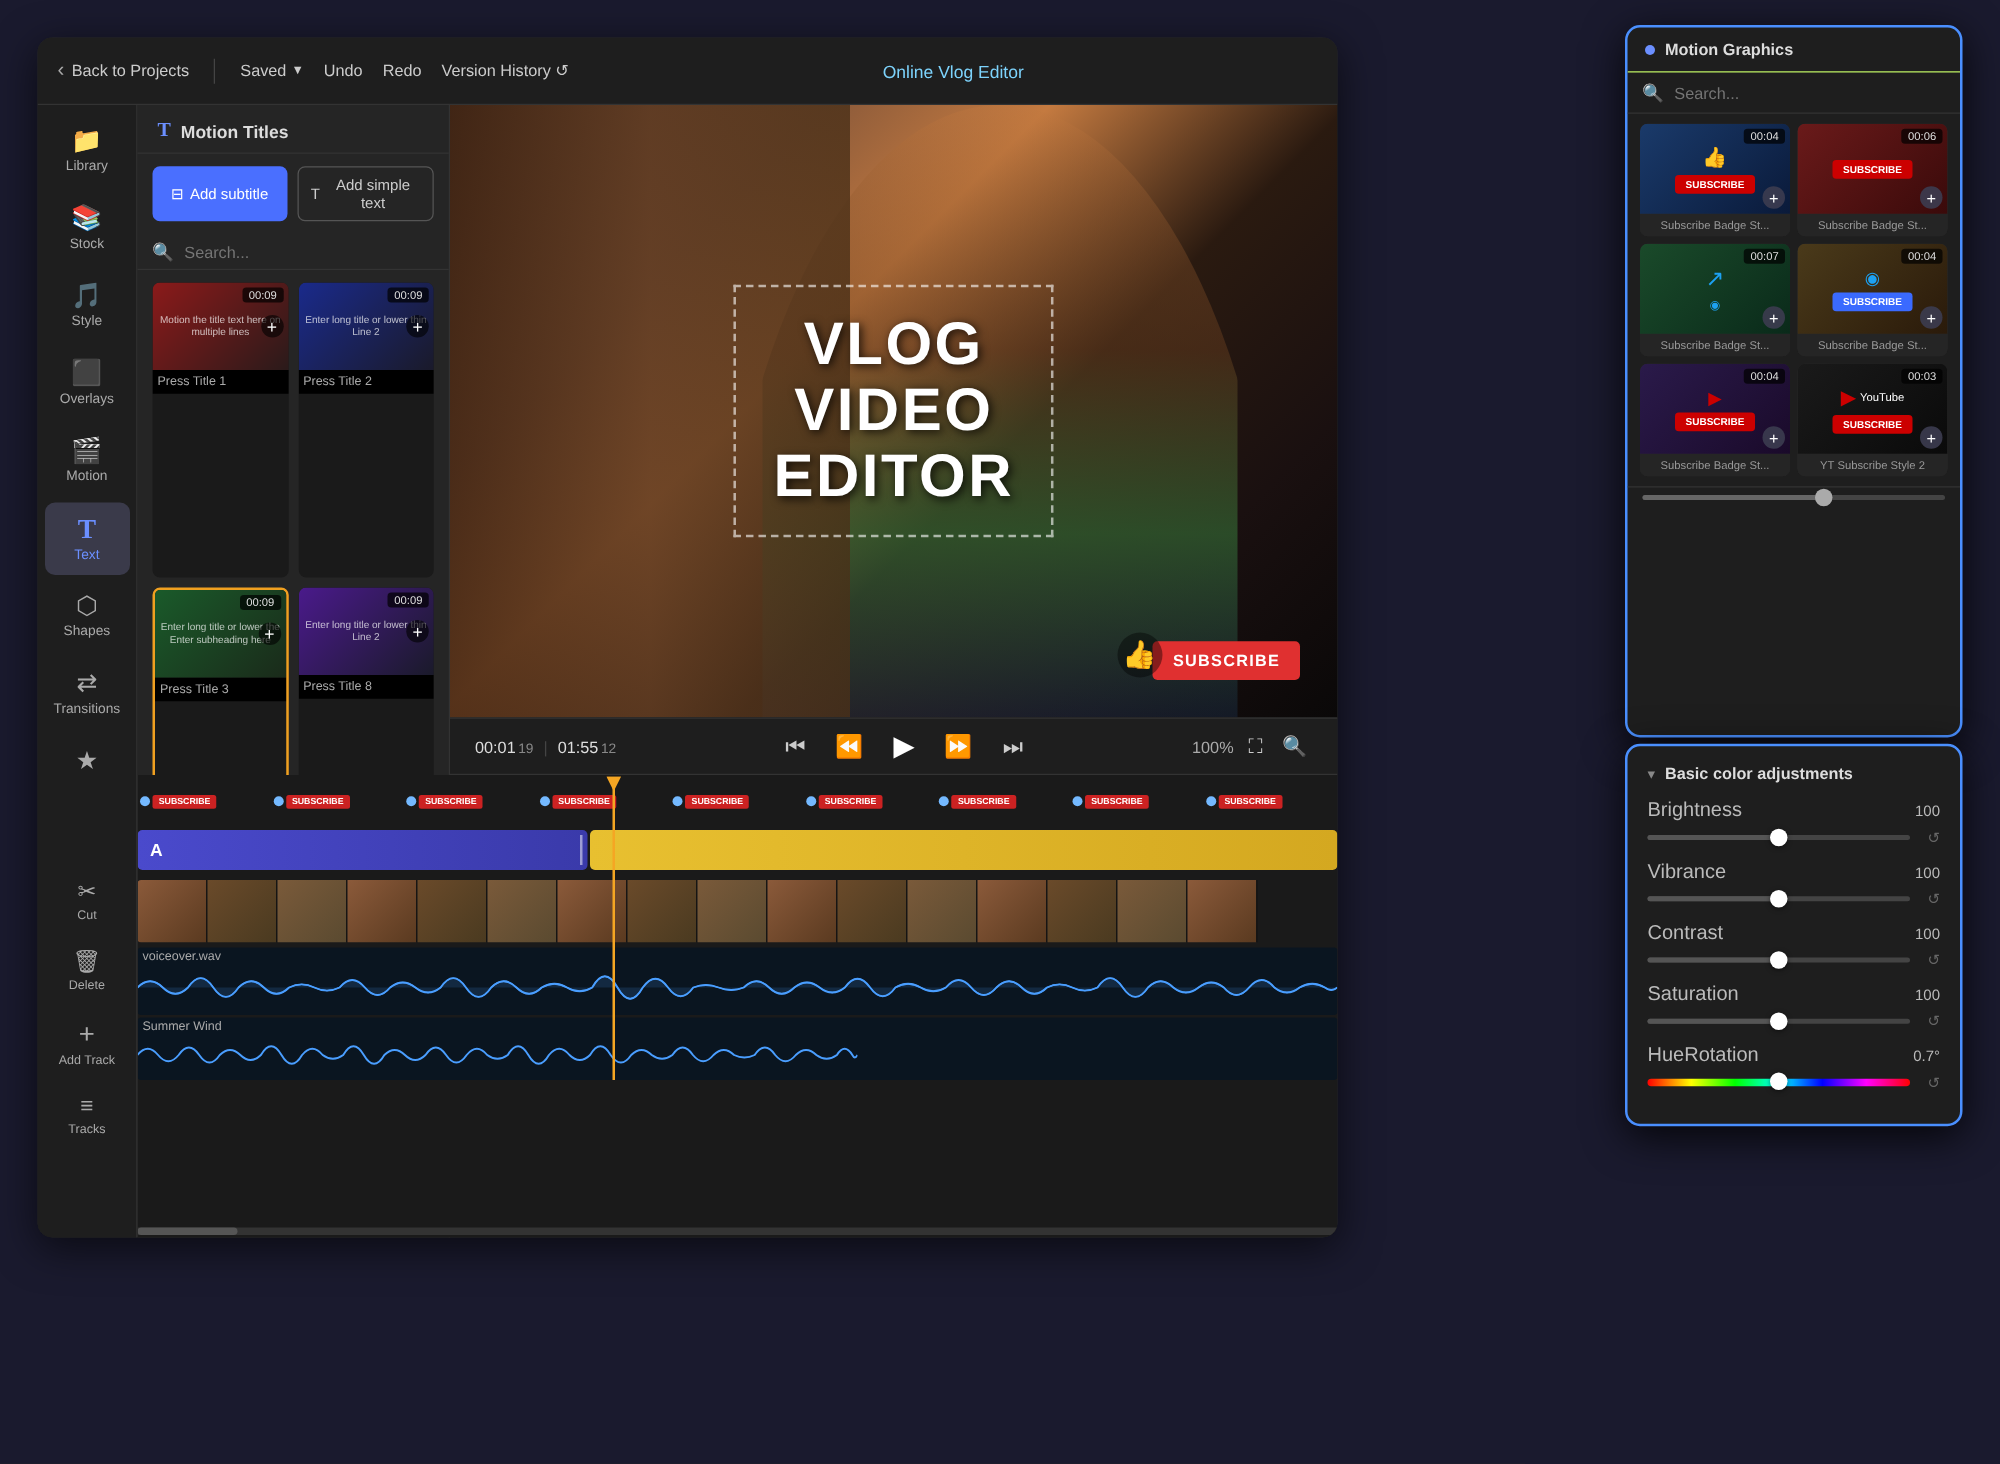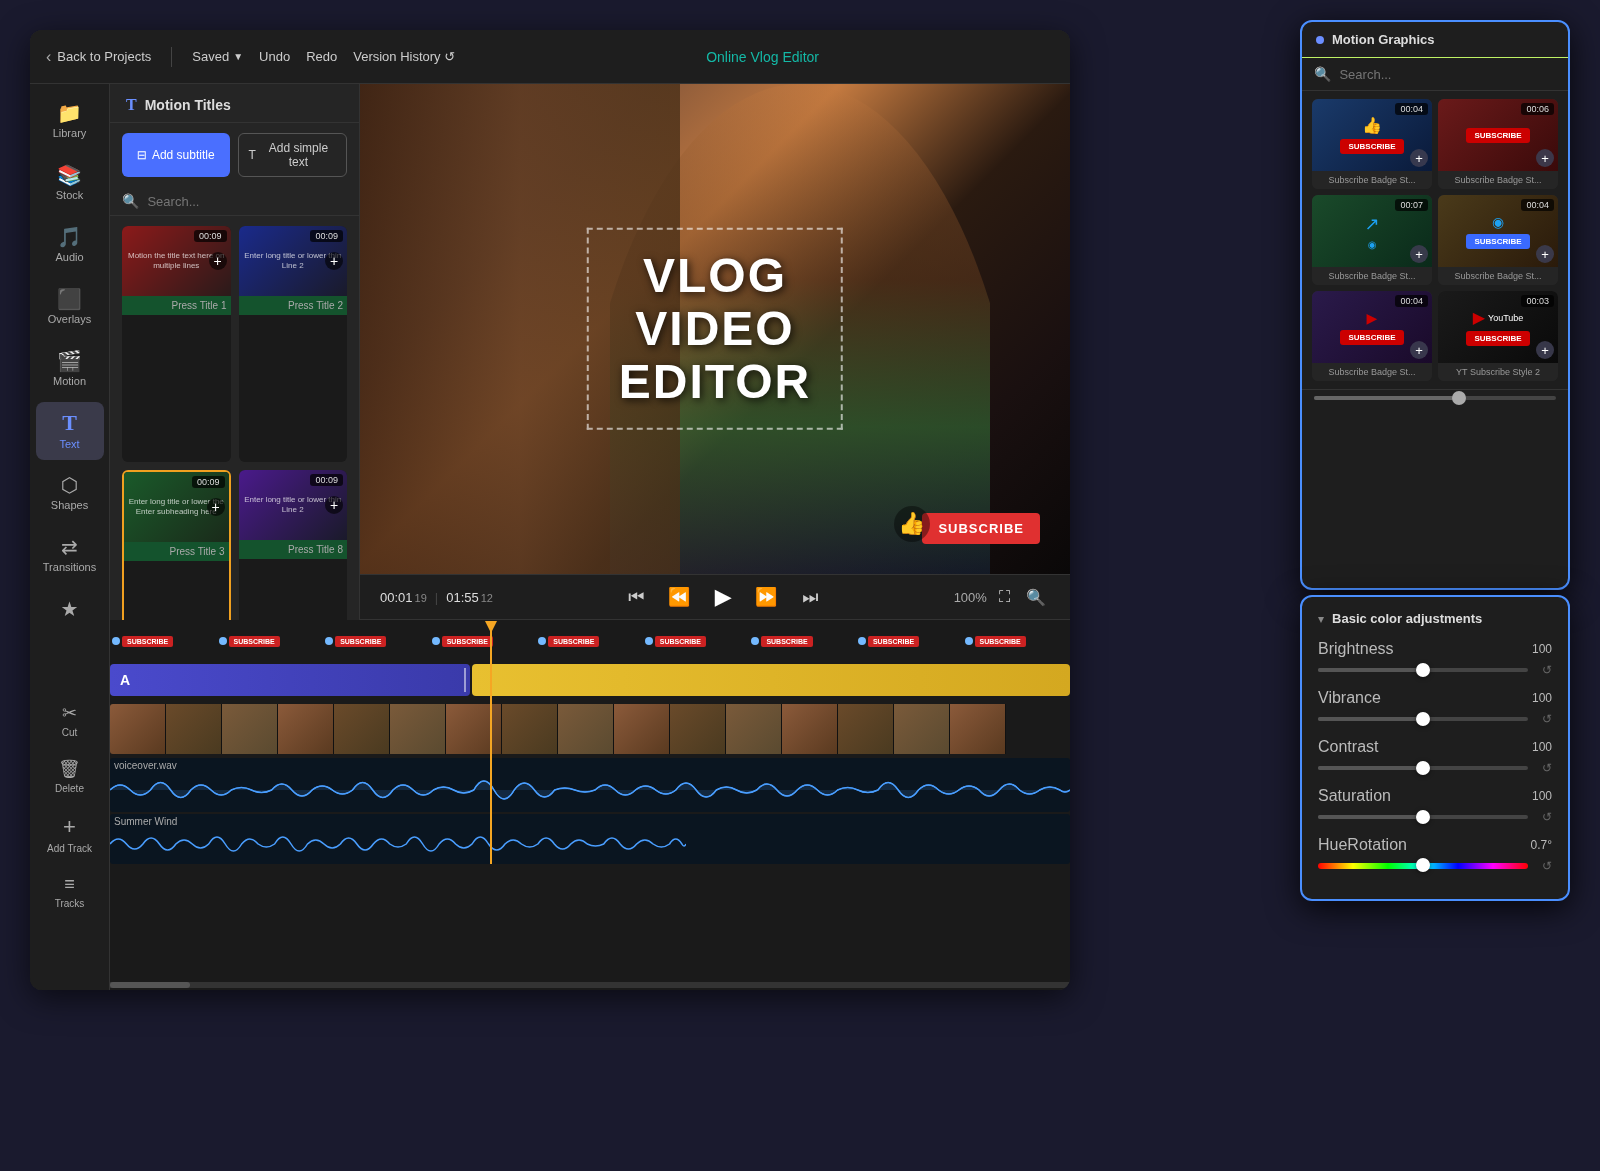--- a/index.html
+++ b/index.html
@@ -49,21 +49,21 @@
     }
     .saved-btn .caret { font-size: 10px; }
     .top-bar-action {
       color: #ccc;
       font-size: 13px;
       cursor: pointer;
     }
     .top-bar-title {
       flex: 1;
       text-align: center;
-      color: #14b8a6;
+      color: #7dd3fc;
       font-size: 14px;
     }
 
     
     .left-sidebar {
       width: 80px;
       background: #1e1e1e;
       position: absolute;
       top: 54px;
       left: 0;
@@ -208,22 +208,22 @@
       align-items: center;
       justify-content: center;
       color: white;
       font-size: 14px;
       cursor: pointer;
     }
     .card-label {
       padding: 4px 4px;
       font-size: 10px;
       color: #aaa;
-      text-align: right;
-      background: #14532d;
+      text-align: left;
+      background: #000000;
     }
 
     
     .panel-slider {
       padding: 8px 12px 12px;
       border-top: 1px solid #333;
     }
     .slider-track {
       height: 4px;
       background: #444;
@@ -725,21 +725,21 @@
     <div class="sidebar-item">
       <span class="sidebar-icon">📁</span>
       <span>Library</span>
     </div>
     <div class="sidebar-item">
       <span class="sidebar-icon">📚</span>
       <span>Stock</span>
     </div>
     <div class="sidebar-item">
       <span class="sidebar-icon">🎵</span>
-      <span>Audio</span>
+      <span>Style</span>
     </div>
     <div class="sidebar-item">
       <span class="sidebar-icon">⬛</span>
       <span>Overlays</span>
     </div>
     <div class="sidebar-item">
       <span class="sidebar-icon">🎬</span>
       <span>Motion</span>
     </div>
     <div class="sidebar-item active">

